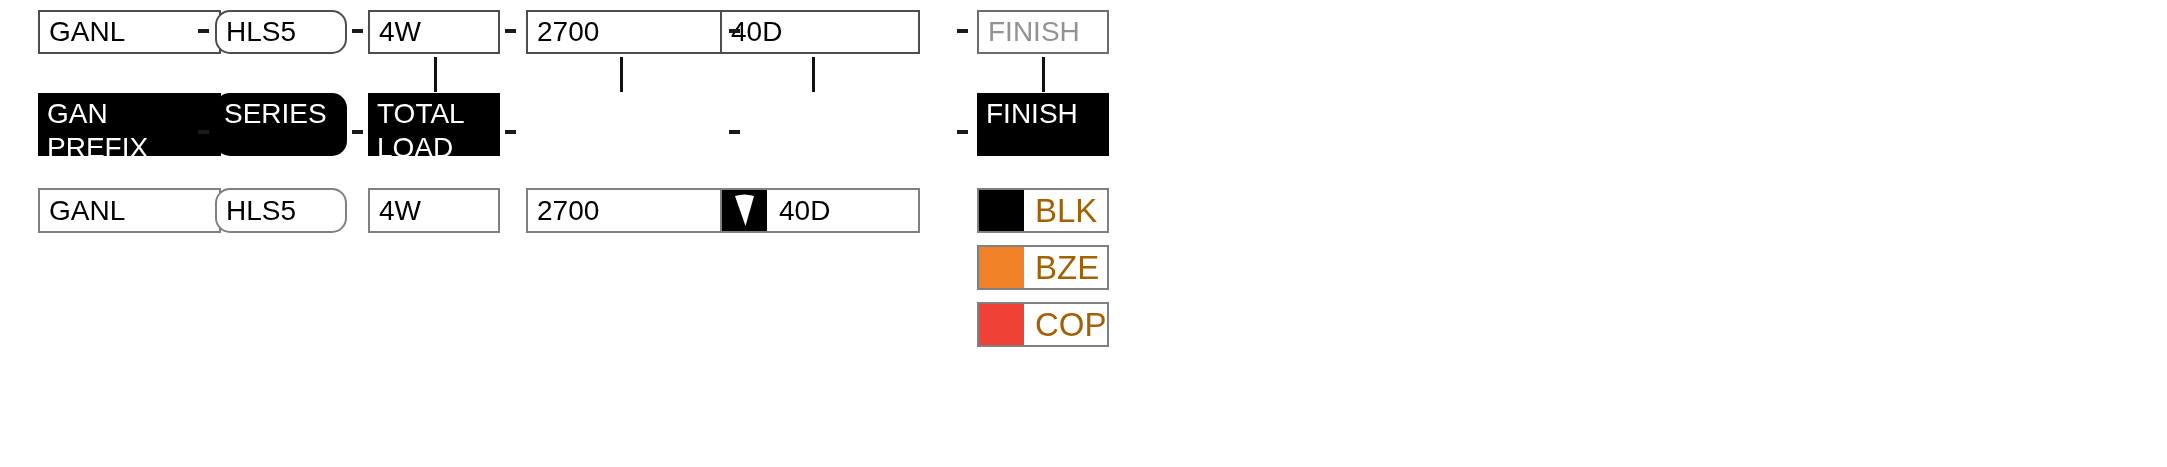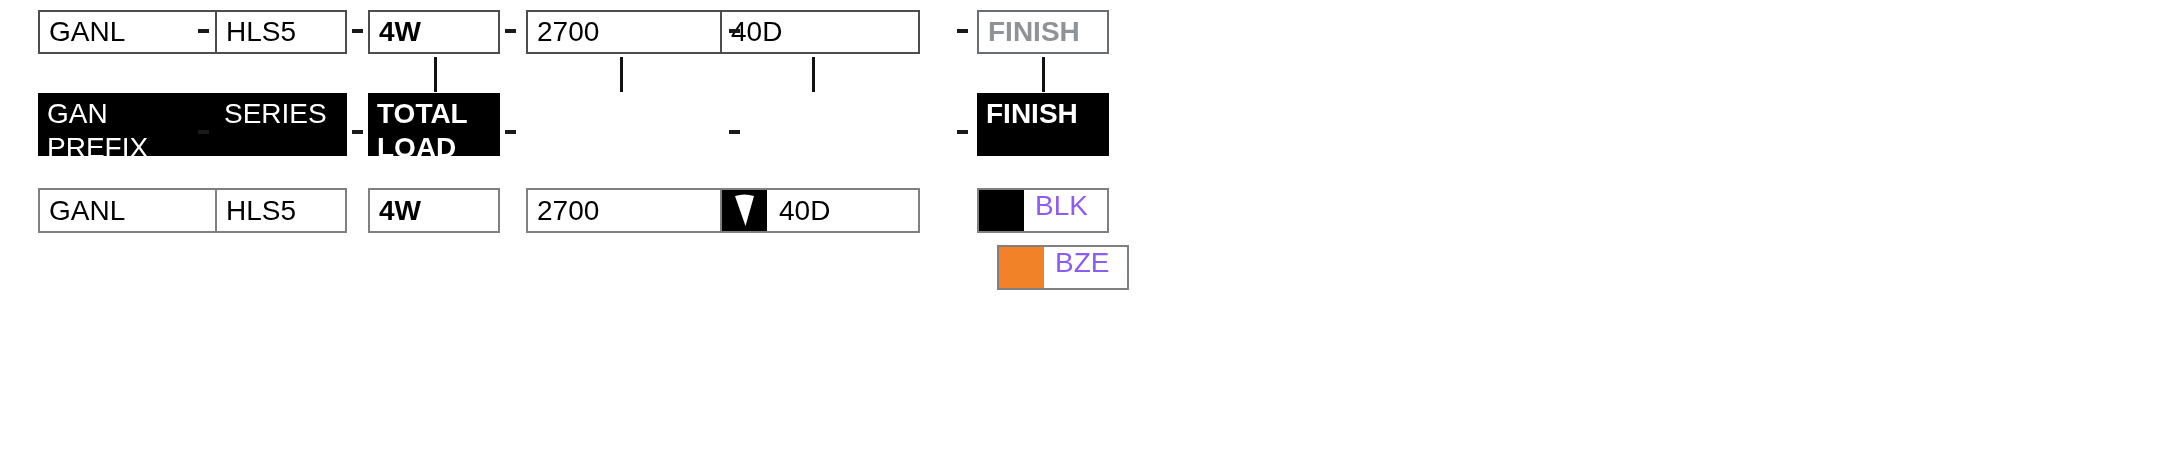--- a/index.html
+++ b/index.html
@@ -6,25 +6,25 @@
   .canvas{
     position:relative;
     width:2167px;height:467px;
     background:#ffffff;
     font-family:"Liberation Sans", sans-serif;
     overflow:hidden;
   }
   .box{position:absolute;box-sizing:border-box;}
   
   .c1{left:10px;width:183px;margin-left:28px;}
-  .c2{left:215px;width:132px;}
-  .c3{left:368px;width:132px;font-weight:bold;}
+  .c2{left:215px;width:132px;border-radius:15px;}
+  .c3{left:368px;width:132px;}
   .c4{left:526px;width:198px;text-align:right;}
   .c5{left:720px;width:200px;}
-  .c6{left:977px;width:132px;font-weight:bold;}
+  .c6{left:977px;width:132px;}
   
   .r1{
     top:10px;height:44px;
     background:#ffffff;border:2px solid #4d4d4d;
     display:flex;align-items:center;padding-left:9px;
     font-size:28px;color:#000000;
   }
   .r1.placeholder{color:#8F9396;border-color:#6b6e70;}
   
   .r2{
@@ -60,22 +60,22 @@
   }
   .dd-square{
     width:45px;height:100%;background:#000000;flex:0 0 45px;
     display:flex;align-items:center;justify-content:center;
   }
   .dd-value{margin-left:12px;}
   
   .swatch-row{
     position:absolute;left:977px;width:132px;height:45px;
     box-sizing:border-box;background:#ffffff;border:2px solid #808080;
-    display:flex;
-    font-size:28px;color:#8b5cf6;
+    display:flex;align-items:center;
+    font-size:33px;color:#a16207;
   }
   .swatch-color{width:45px;height:100%;flex:0 0 45px;}
   .swatch-label{margin-left:11px;}
 </style>
 </head>
 <body>
 
 <div class="canvas">
 
   <div class="box r1 c1">GANL</div>
@@ -120,18 +120,22 @@
         <path d="M13 6 Q22.5 3 32 6 L23.5 36 Z" fill="#ffffff"></path>
       </svg>
     </span>
     <span class="dd-value">40D</span>
   </div>
 
   <div class="swatch-row" style="top:188px;">
     <span class="swatch-color" style="background-color: rgb(0, 0, 0);"></span>
     <span class="swatch-label">BLK</span>
   </div>
-  <div class="swatch-row" style="top:245px;margin-left:20px;">
+  <div class="swatch-row" style="top:245px;">
     <span class="swatch-color" style="background-color: rgb(242, 130, 39);"></span>
     <span class="swatch-label">BZE</span>
+  </div>
+  <div class="swatch-row" style="top:302px;">
+    <span class="swatch-color" style="background-color: rgb(239, 65, 54);"></span>
+    <span class="swatch-label">COP</span>
   </div>
 
 </div>
 
 </body></html>

